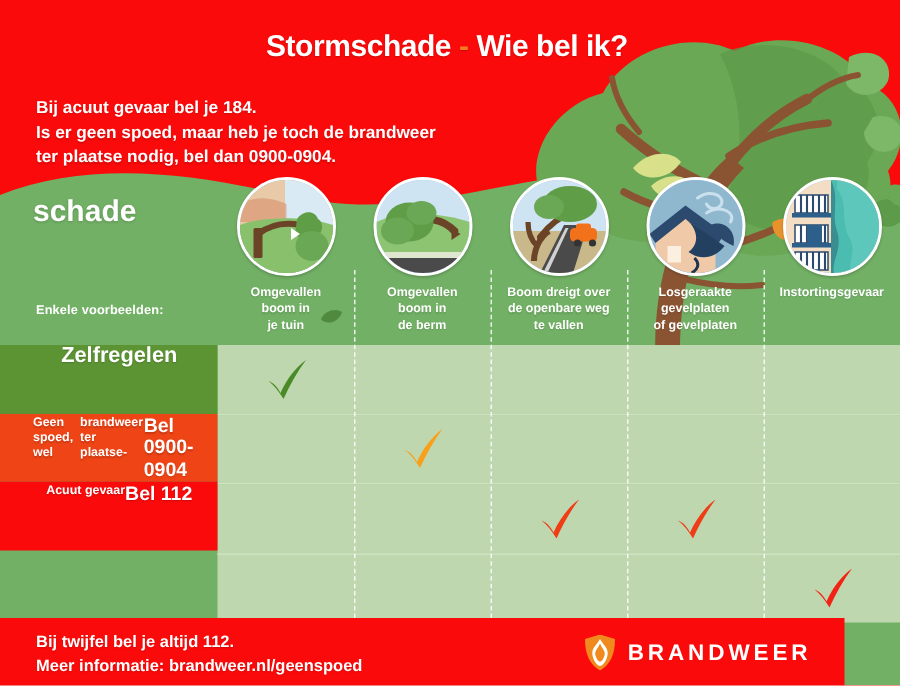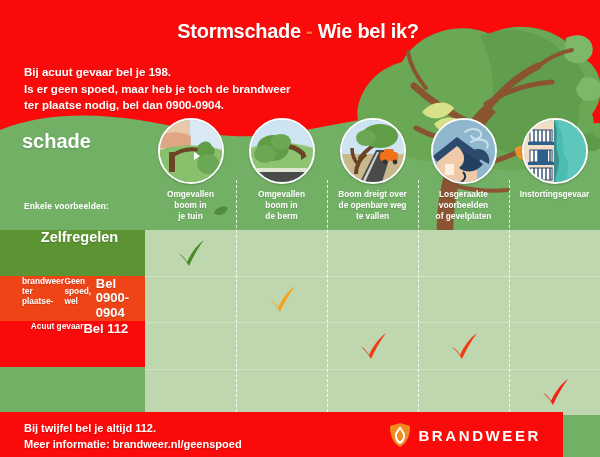--- a/index.html
+++ b/index.html
@@ -151,21 +151,21 @@
              L600,357 L0,357 Z" fill="#72b065"></path>
   </svg>
 
   <div class="hdr-title">
     <span>Stormschade</span>
     <span class="dash">-</span>
     <span>Wie bel ik?</span>
   </div>
 
   <div class="hdr-sub">
-    <div>Bij acuut gevaar bel je 198.</div>
+    <div>Bij acuut gevaar bel je 184.</div>
     <div>Is er geen spoed, maar heb je toch de brandweer</div>
     <div>ter plaatse nodig, bel dan 0900-0904.</div>
   </div>
 
   <svg class="tree" viewBox="0 0 275 250">
 
     <g fill="#6aa855">
       <path d="M30,120 C20,95 40,62 72,54 C88,24 130,12 160,26
                C190,10 235,22 248,48 C272,56 278,86 262,106
                C270,128 248,152 220,150 C196,168 158,166 140,148
@@ -296,21 +296,21 @@
           <rect x="12" y="44" width="9" height="11" fill="#fbf0e0"></rect>
           <path d="M30,52 C34,56 32,60 28,62" stroke="#1d3550" stroke-width="2" fill="none"></path>
           <g stroke="#d5e8f2" stroke-width="2" fill="none" stroke-linecap="round" opacity=".85">
             <path d="M32,12 C40,6 50,10 48,16 C46,20 40,20 38,16"></path>
             <path d="M38,22 C48,16 58,22 54,28"></path>
           </g>
         </svg>
       </div>
       <div class="col-cap">
         <div>Losgeraakte</div>
-        <div>voorbeelden</div>
+        <div>gevelplaten</div>
         <div>of gevelplaten</div>
       </div>
     </div>
 
     <div class="col-head">
       <div class="circ">
         <svg viewBox="0 0 62 62">
           <rect x="0" y="0" width="62" height="62" fill="#f3ddc4"></rect>
           <rect x="30" y="0" width="32" height="62" fill="#4bbdb0"></rect>
           <path d="M30,0 C36,12 30,22 34,34 C38,46 30,54 32,62 L30,62 Z" fill="#3a8e92"></path>
@@ -395,22 +395,22 @@
     <i style="left:273px"></i>
       <i style="left:364px"></i>
   </div>
 
   <div class="rowlabels" id="row-labels">
       <div class="rowlabel" style="background: rgb(92, 148, 52);">
         <div class="rl-big">Zelf</div>
         <div class="rl-big">regelen</div>
       </div>
       <div class="rowlabel" style="background: rgb(239, 68, 22);">
+        <div class="rl-small">Geen spoed, wel</div>
         <div class="rl-small">brandweer ter plaatse-</div>
-        <div class="rl-small">Geen spoed, wel</div>
         <div class="rl-num">Bel 0900-0904</div>
       </div>
       <div class="rowlabel" style="background: rgb(250, 10, 10);">
         <div class="rl-small">Acuut gevaar</div>
         <div class="rl-num">Bel 112</div>
       </div>
     </div>
 
   <div class="footer">
     <div class="footer-text">

